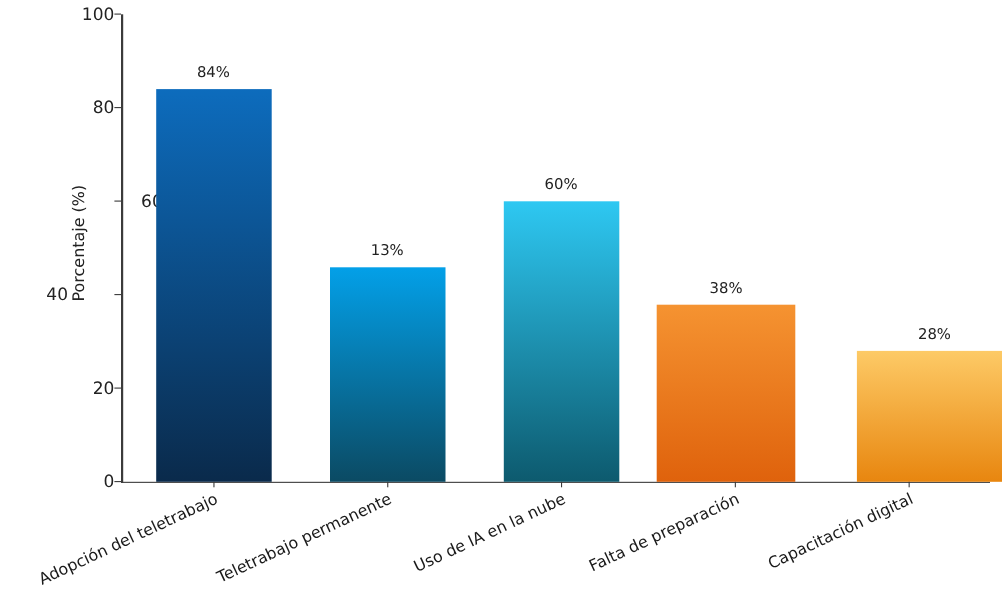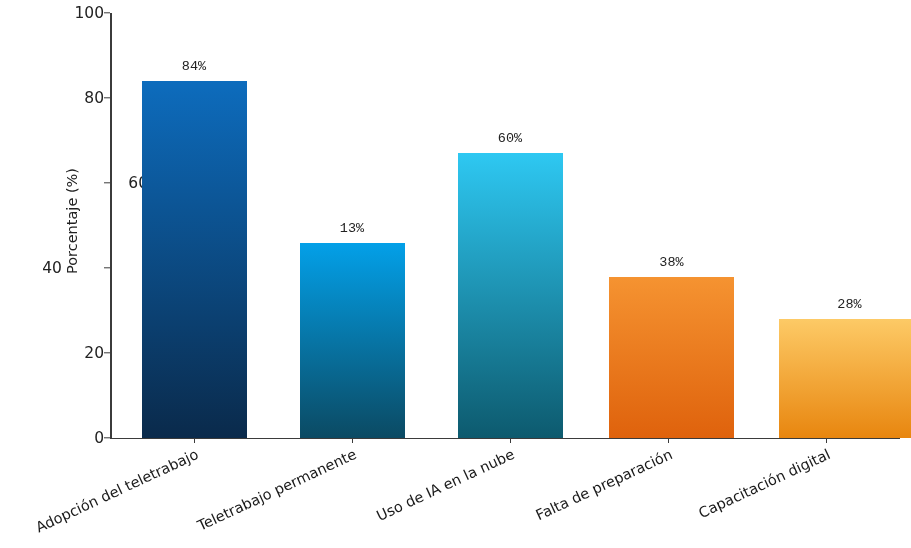--- a/index.html
+++ b/index.html
@@ -87,21 +87,20 @@
   }
   .bar-value {
     position: absolute;
     bottom: 100%;
     left: 50%;
     transform: translateX(-50%);
     margin-bottom: 7px;
     font-size: 13.5px;
     color: #222;
     white-space: nowrap;
-    font-family: Liberation Mono, monospace;
   }
   .x-tickmark {
     position: absolute;
     top: 437.5px;
     width: 1.4px;
     height: 5px;
     background: #3b3b3b;
   }
 
   
@@ -139,24 +138,24 @@
   <div class="y-tick" style="top:13px;">100</div>
   <div class="y-tickmark" style="top:13px;"></div>
 
   <div id="plot-area">
     <div class="bar" style="left: 31.5px; width: 105px; height: 357px; background: linear-gradient(rgb(13, 108, 189) 0%, rgb(10, 42, 75) 100%);">
       <span class="bar-value">84%</span>
     </div>
     <div class="bar" style="left: 189.5px; width: 105px; height: 195.5px; background: linear-gradient(rgb(3, 160, 232) 0%, rgb(11, 74, 99) 100%);">
       <span class="bar-value">13%</span>
     </div>
-    <div class="bar" style="left: 347.5px; width: 105px; height: 285px; background: linear-gradient(rgb(46, 200, 242) 0%, rgb(13, 90, 110) 100%);">
+    <div class="bar" style="left: 347.5px; width: 105px; height: 255px; background: linear-gradient(rgb(46, 200, 242) 0%, rgb(13, 90, 110) 100%);">
       <span class="bar-value">60%</span>
     </div>
-    <div class="bar" style="left: 499px; width: 125px; height: 161.5px; background: linear-gradient(rgb(245, 147, 49) 0%, rgb(223, 98, 12) 100%);">
+    <div class="bar" style="left: 487px; width: 114px; height: 161.5px; background: linear-gradient(rgb(245, 147, 49) 0%, rgb(223, 98, 12) 100%); padding-left: 12px;">
       <span class="bar-value">38%</span>
     </div>
     <div class="bar" style="left: 669px; width: 105px; height: 119px; background: linear-gradient(rgb(253, 202, 102) 0%, rgb(232, 134, 15) 100%); padding-left: 36px;">
       <span class="bar-value">28%</span>
     </div>
   </div>
 
   <div class="x-tickmark" style="left: 194px;"></div>
   <div class="x-tickmark" style="left: 352px;"></div>
   <div class="x-tickmark" style="left: 510px;"></div>

